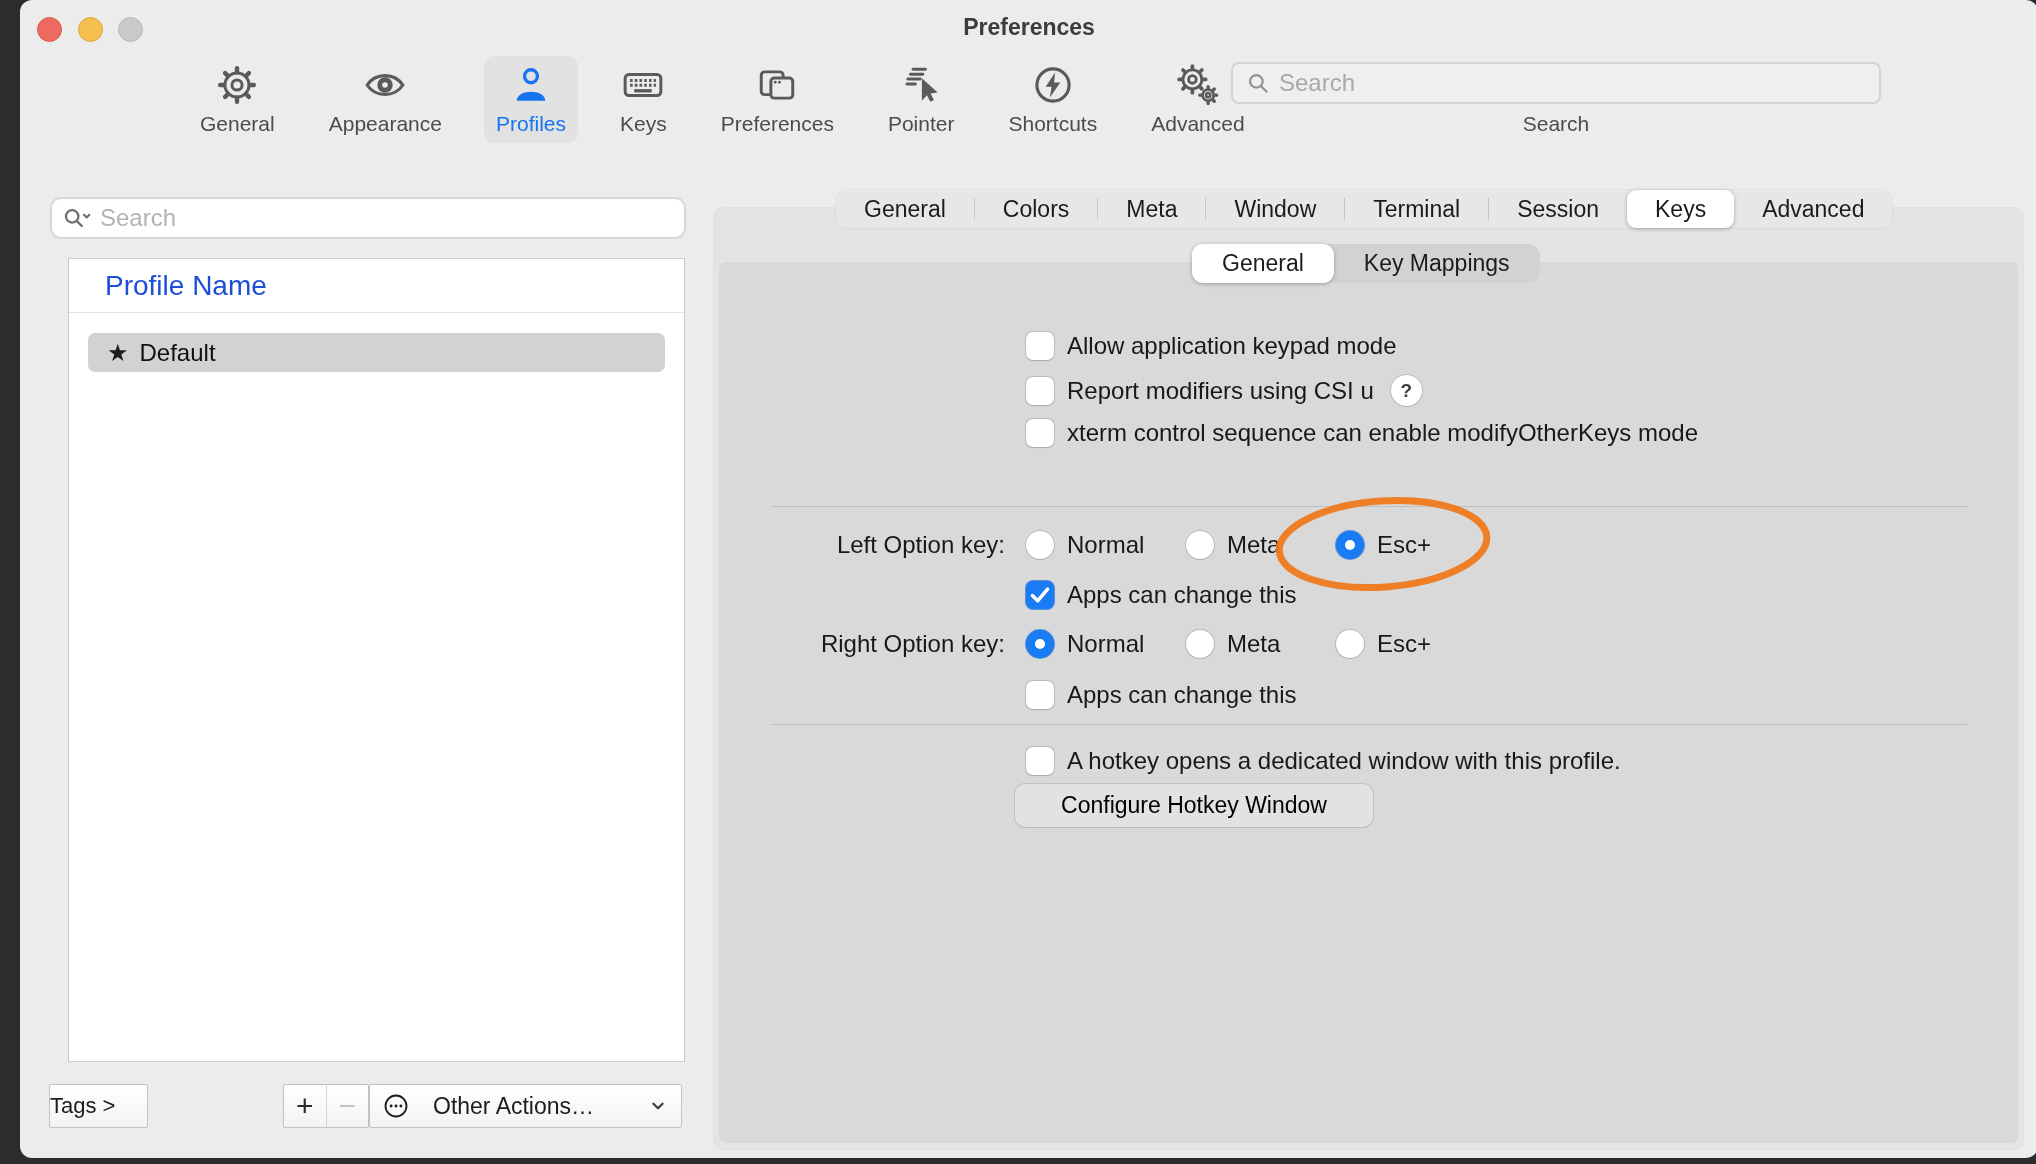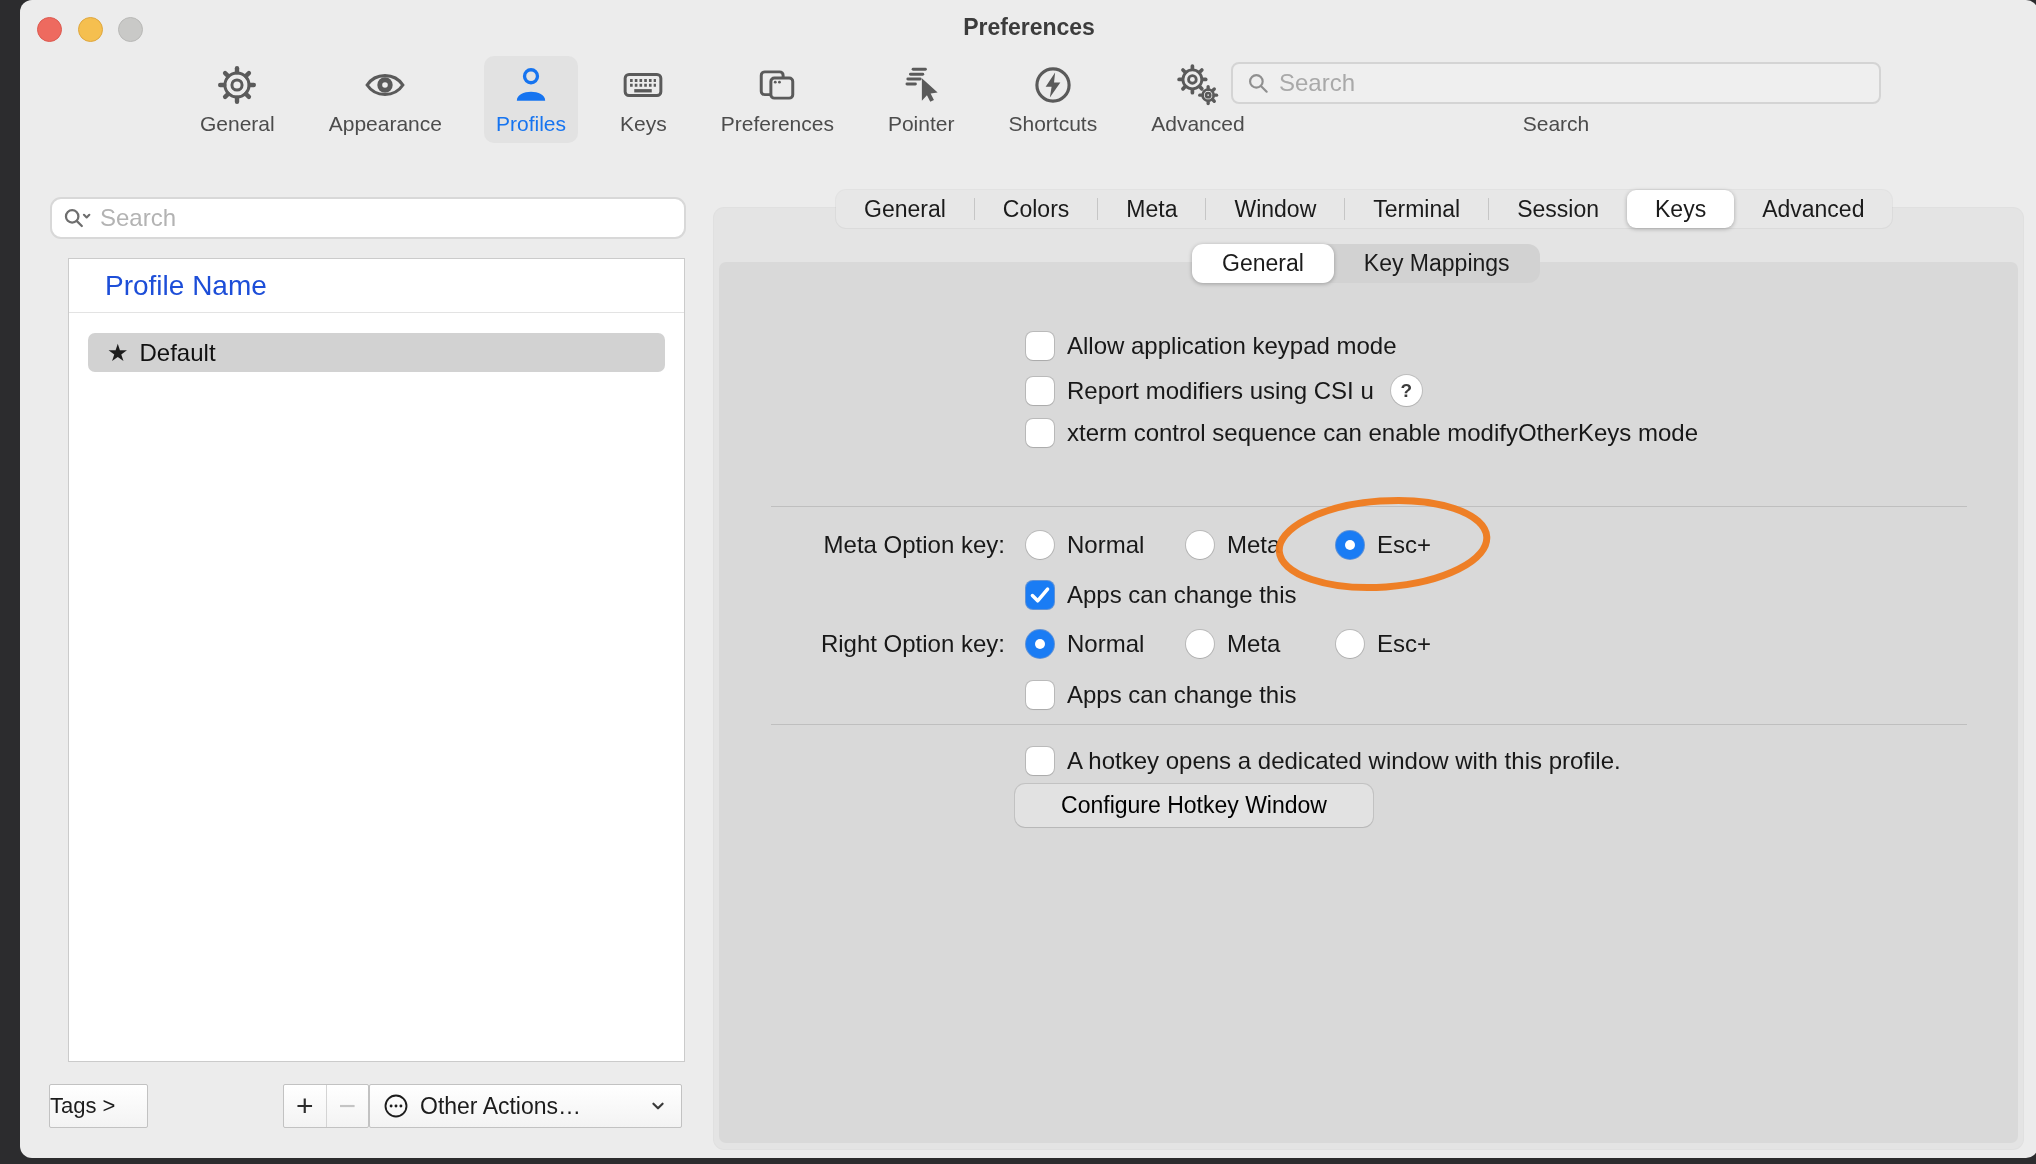--- a/index.html
+++ b/index.html
@@ -54,21 +54,21 @@
   .bottom-bar { position:absolute; left:0; top:1084px; width:698px; height:44px; }
   .btnish { background:linear-gradient(#ffffff,#f3f3f3); border:1px solid #c2c2c2; }
   .tags-btn { position:absolute; left:29px; top:0; width:99px; height:44px; border-radius:2px;
               font-size:22px; color:#1c1c1c; display:flex; align-items:center; justify-content:flex-start; }
   .pm-group { position:absolute; left:263px; top:0; width:86px; height:44px; border-radius:2px;
               display:flex; }
   .pm { flex:1; display:flex; align-items:center; justify-content:center; font-size:30px;
         font-weight:300; color:#2c2c2c; }
   .pm.minus { border-left:1px solid #d4d4d4; color:#c4c4c4; }
   .other-actions { position:absolute; left:349px; top:0; width:313px; height:44px; border-radius:2px;
-                   display:flex; align-items:center; gap:10px; padding:0 12px; }
+                   display:flex; align-items:center; gap:23px; padding:0 12px; }
   .other-actions svg.oa-icon { width:28px; height:28px; color:#1c1c1c; }
   .other-actions .oa-label { flex:1; font-size:23px; color:#1c1c1c; white-space:nowrap; }
   .other-actions svg.oa-chev { width:22px; height:22px; color:#3a3a3a; }
 
   
   .right-panel { position:absolute; left:694px; top:208px; width:1309px; height:941px;
                  background:#e4e4e4; border-radius:10px; box-shadow:0 0 0 1px rgba(0,0,0,.05); }
   .inner { position:absolute; left:699px; top:262px; width:1299px; height:881px;
            background:#d9d9d9; border-radius:7px; }
 
@@ -322,21 +322,21 @@
         <span class="cb"></span>
         <span>Report modifiers using CSI u</span>
         <span class="help-bubble">?</span>
       </label>
     </div>
 
 
     <div class="divider" style="top:244px"></div>
 
     <div class="row" style="top:266px">
-      <div class="opt-label">Meta Option key:</div>
+      <div class="opt-label">Left Option key:</div>
       <label class="ctl-item" style="left:303px">
         <span class="radio"></span>
         <span>Normal</span>
       </label>
       <label class="ctl-item" style="left:463px">
         <span class="radio"></span>
         <span>Meta</span>
       </label>
       <label class="ctl-item" style="left:613px">
         <span class="radio checked"></span>

